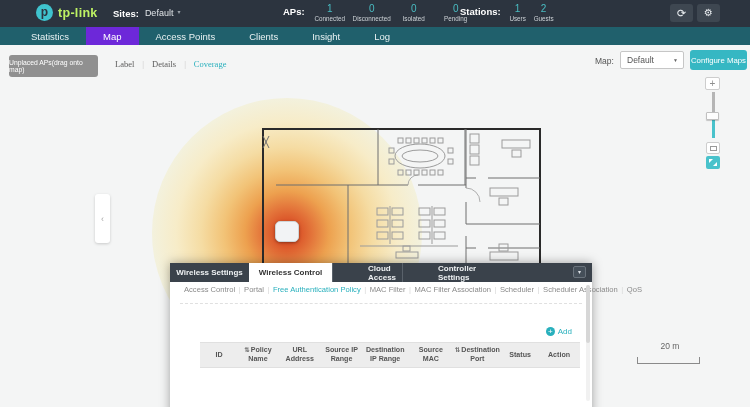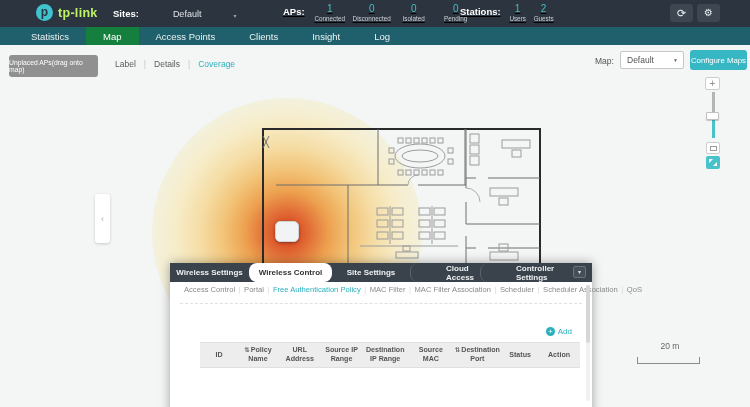--- a/index.html
+++ b/index.html
@@ -5,47 +5,47 @@
   * { margin:0; padding:0; box-sizing:border-box; }
   body { font-family:"Liberation Sans","DejaVu Sans",sans-serif; background:#e9eaea; }
   .stage { position:relative; width:750px; height:407px; background:#f4f5f5; overflow:hidden; }
 
   
   .topbar { position:absolute; top:0; left:0; right:0; height:27px; background:#2c343f; }
   .logo { position:absolute; left:36px; top:4px; display:flex; align-items:center; }
   .logo-mark { width:17px; height:17px; border-radius:50%; background:#3fc3ce; color:#2c343f;
                font-weight:bold; font-size:12px; text-align:center; line-height:17px; }
   .logo-text { color:#bef264; font-weight:bold; font-size:12.5px; margin-left:5px; letter-spacing:.3px; }
-  .sites { position:absolute; left:113px; top:8px; display:flex; align-items:flex-end;gap:28px; }
+  .sites { position:absolute; left:113px; top:8px; display:flex; align-items:flex-start; }
   .sites-label { color:#fff; font-size:9.5px; font-weight:bold; }
   .sites-value { color:#dfe3e6; font-size:9px; margin-left:6px; }
   .sites-caret { color:#9aa1a8; font-size:6px; margin-left:4px; }
-  .stat-group { position:absolute; top:3px; display:flex; align-items:flex-start;text-decoration:underline; }
+  .stat-group { position:absolute; top:3px; display:flex; align-items:flex-start; }
   .stat-group-label { color:#fff; font-size:9.5px; font-weight:bold; padding-top:3px; margin-right:4px; }
   .stat-col { width:42px; text-align:center; }
   .stat-col.narrow { width:26px; }
   .stat-value { color:#49bcc2; font-size:10px; line-height:12px; }
   .stat-label { color:#cfd4d8; font-size:6.3px; line-height:8px; }
   .tb-btn { position:absolute; top:4px; width:23px; height:18px; background:#3e4751; border-radius:3px;
             color:#e8ecef; text-align:center; line-height:18px; cursor:pointer; }
   .tb-btn.refresh { left:670px; font-size:11px; }
   .tb-btn.gear { left:697px; font-size:10px; }
 
   
   .navbar { position:absolute; top:27px; left:0; right:0; height:18px; background:#20606c;
             display:flex; align-items:stretch; padding-left:14px; }
   .nav-tab { display:flex; align-items:center; justify-content:center; padding:0 17px;
              color:#e9f2f3; font-size:9.5px; cursor:pointer; }
-  .nav-tab.active { background:#15803d; color:#ffffff; }
+  .nav-tab.active { background:#6d28d9; color:#ffffff; }
 
   
   .unplaced-btn { position:absolute; left:9px; top:55px; width:89px; height:22px; background:#909090;
                   border-radius:3px; color:#fff; font-size:6.8px; display:flex; align-items:center;
                   justify-content:center; cursor:pointer; }
-  .viewmodes { position:absolute; left:115px; top:59px; display:flex; align-items:flex-start; font-size:8.5px; }
+  .viewmodes { position:absolute; left:115px; top:59px; display:flex; align-items:flex-start; font-size:8.5px;font-family:Liberation Serif, serif; }
   .viewmode { color:#5b5b5b; cursor:pointer; }
   .viewmode.active { color:#29b0bd; }
   .vm-sep { color:#c9c9c9; margin:0 8px; }
   .map-select-label { position:absolute; left:595px; top:56px; font-size:8.5px; color:#555; }
   .map-select { position:absolute; left:620px; top:51px; width:64px; height:18px; background:#fff;
                 border:1px solid #c6c6c6; border-radius:2px; font-size:8.5px; color:#555;
                 display:flex; align-items:center; padding-left:6px; cursor:pointer; }
   .map-select .caret { position:absolute; right:5px; font-size:5px; color:#666; }
   .configure-btn { position:absolute; left:690px; top:50px; width:57px; height:20px; background:#36b7c3;
                    border-radius:3px; color:#fff; font-size:7.8px; display:flex; align-items:center;
@@ -84,21 +84,21 @@
   .scale-label { position:absolute; left:640px; top:341px; width:60px; text-align:center;
                  font-size:8.5px; color:#666; }
   .scale-bar { position:absolute; left:637px; top:357px; width:63px; height:7px;
                border-left:1px solid #8a8a8a; border-right:1px solid #8a8a8a; border-bottom:1px solid #8a8a8a; }
 
   
   .panel { position:absolute; left:170px; top:263px; width:422px; height:170px; background:#fff;
            box-shadow:0 0 10px rgba(0,0,0,.35); }
   .panel-tabs { position:relative; height:19px; background:#3a424b; display:flex; align-items:stretch; }
   .ptab { display:flex; align-items:center; justify-content:center; color:#eef1f3; font-size:8px;
-          font-weight:bold; cursor:pointer;border-radius:8px; }
+          font-weight:bold; cursor:pointer; }
   .ptab.active { background:#ffffff; color:#333; }
   .ptab.sep { border-left:1px solid #5a626b;padding-left:35px; }
   .panel-collapse { position:absolute; right:6px; top:3px; width:13px; height:12px; background:#454f59;
                     border:1px solid #6a737c; border-radius:2px; color:#dbe0e4; font-size:6px;
                     line-height:10px; text-align:center; cursor:pointer; }
   .subnav { position:absolute; top:22px; left:14px; right:26px; display:flex; align-items:center;
             font-size:7.6px; color:#8a8a8a; white-space:nowrap; }
   .subnav-item { cursor:pointer; }
   .subnav-item.active { color:#29b0bd; }
   .sn-sep { color:#d8d8d8; margin:0 3.5px; }
@@ -284,21 +284,20 @@
     <div class="br"></div>
   </div>
 
   <div class="scale-label">20 m</div>
   <div class="scale-bar"></div>
 
   <div class="panel">
     <div class="panel-tabs">
       <div class="ptab" style="width:79px;">Wireless Settings</div>
       <div class="ptab active" style="width:83px;">Wireless Control</div>
-      <div class="ptab" style="width:78px;">Site Settings</div>
       <div class="ptab sep" style="width:70px;">Cloud Access</div>
       <div class="ptab sep" style="width:90px;">Controller Settings</div>
       <div class="panel-collapse">
         <span>▾</span>
       </div>
     </div>
 
     <div class="subnav">
       <span class="subnav-item">Access Control</span>
         <span class="sn-sep">|</span>

